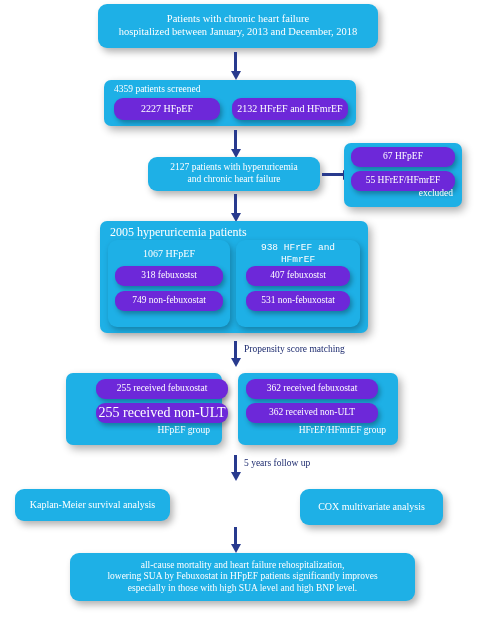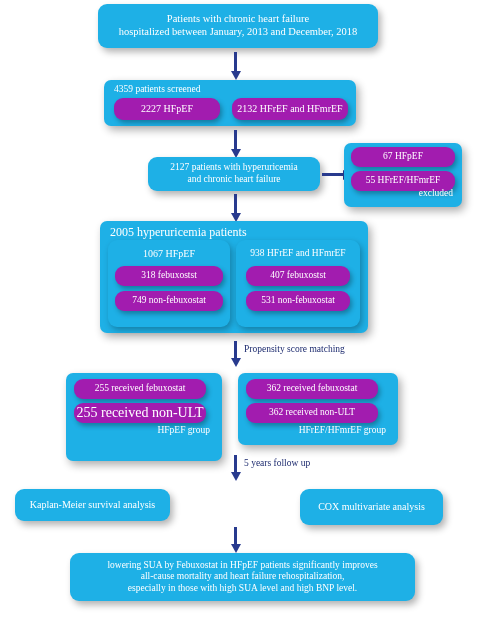--- a/index.html
+++ b/index.html
@@ -28,21 +28,21 @@
     box-shadow: 3px 4px 7px rgba(0,0,0,0.30);
     box-sizing: border-box;
     display: flex;
     align-items: center;
     justify-content: center;
     text-align: center;
     line-height: 1.22;
   }
   .box.inner {
     position: relative;
-    background: #a21caf;
+    background: #6d28d9;
     box-shadow: 2px 3px 5px rgba(0,0,0,0.30);
   }
   .grp {
     position: absolute;
     background: #1EB0E6;
     border-radius: 7px;
     box-shadow: 3px 4px 8px rgba(0,0,0,0.32);
     box-sizing: border-box;
     color: #fff;
   }
@@ -142,48 +142,48 @@
   <div class="grp" style="left:100px; top:221px; width:268px; height:112px;">
     <div class="hdr" style="left:10px; top:4px; font-size:12px;">2005 hyperuricemia patients</div>
 
     <div class="grp inner" style="position:absolute; left:8px; top:19px; width:122px; height:87px;">
       <div class="box inner" style="left:7px; top:4px; width:108px; height:20px; font-size:10px; box-shadow:none; background:transparent;">1067 HFpEF</div>
       <div class="box inner" style="left:7px; top:6px; width:108px; height:20px; font-size:9.5px;">318 febuxostst</div>
       <div class="box inner" style="left:7px; top:11px; width:108px; height:20px; font-size:9.5px;">749 non-febuxostat</div>
     </div>
 
     <div class="grp inner" style="position:absolute; left:136px; top:19px; width:124px; height:87px;">
-      <div class="box inner" style="left:5px; top:4px; width:114px; height:20px; font-size:9.5px; box-shadow:none; background:transparent;">938 HFrEF and HFmrEF</div>
+      <div class="box inner" style="left:5px; top:4px; width:114px; height:20px; font-size:9.5px; box-shadow:none; background:transparent;font-family:Liberation Mono, monospace;">938 HFrEF and HFmrEF</div>
       <div class="box inner" style="left:10px; top:6px; width:104px; height:20px; font-size:9.5px;">407 febuxostst</div>
       <div class="box inner" style="left:10px; top:11px; width:104px; height:20px; font-size:9.5px;">531 non-febuxostat</div>
     </div>
   </div>
 
   <div class="arrow-v" style="left:234px; top:341px; height:18px;"></div>
   <div class="arrow-label" style="left:244px; top:344px; font-size:9.5px;">Propensity score matching</div>
 
-  <div class="grp" style="left:66px; top:373px; width:156px; height:88px;">
+  <div class="grp" style="left:66px; top:373px; width:156px; height:72px;padding-left:22px;">
     <div class="box inner" style="left:8px; top:6px; width:132px; height:20px; font-size:9.5px;">255 received febuxostat</div>
     <div class="box inner" style="left:8px; top:10px; width:132px; height:20px; font-size:14px;">255 received non-ULT</div>
     <div class="corner-label" style="top:52px; right:12px; font-size:9.5px;">HFpEF group</div>
   </div>
 
   <div class="grp" style="left:238px; top:373px; width:160px; height:72px;">
     <div class="box inner" style="left:8px; top:6px; width:132px; height:20px; font-size:9.5px;">362 received febuxostat</div>
     <div class="box inner" style="left:8px; top:10px; width:132px; height:20px; font-size:9.5px;">362 received non-ULT</div>
     <div class="corner-label" style="top:52px; right:12px; font-size:9.5px;">HFrEF/HFmrEF group</div>
   </div>
 
   <div class="arrow-v" style="left:234px; top:455px; height:18px;"></div>
   <div class="arrow-label" style="left:244px; top:458px; font-size:9.5px;">5 years follow up</div>
 
   <div class="box" style="left:15px; top:489px; width:155px; height:32px; font-size:10px;">Kaplan-Meier survival analysis</div>
   <div class="box" style="left:300px; top:489px; width:143px; height:36px; font-size:10px;">COX multivariate analysis</div>
 
   <div class="arrow-v" style="left:234px; top:527px; height:18px;"></div>
 
   <div class="box" style="left:70px; top:553px; width:345px; height:48px; font-size:9.5px; flex-direction:column;">
+    <div>all-cause mortality and heart failure rehospitalization,</div>
     <div>lowering SUA by Febuxostat in HFpEF patients significantly improves</div>
-    <div>all-cause mortality and heart failure rehospitalization,</div>
     <div>especially in those with high SUA level and high BNP level.</div>
   </div>
 
 </div>
 
 </body></html>

